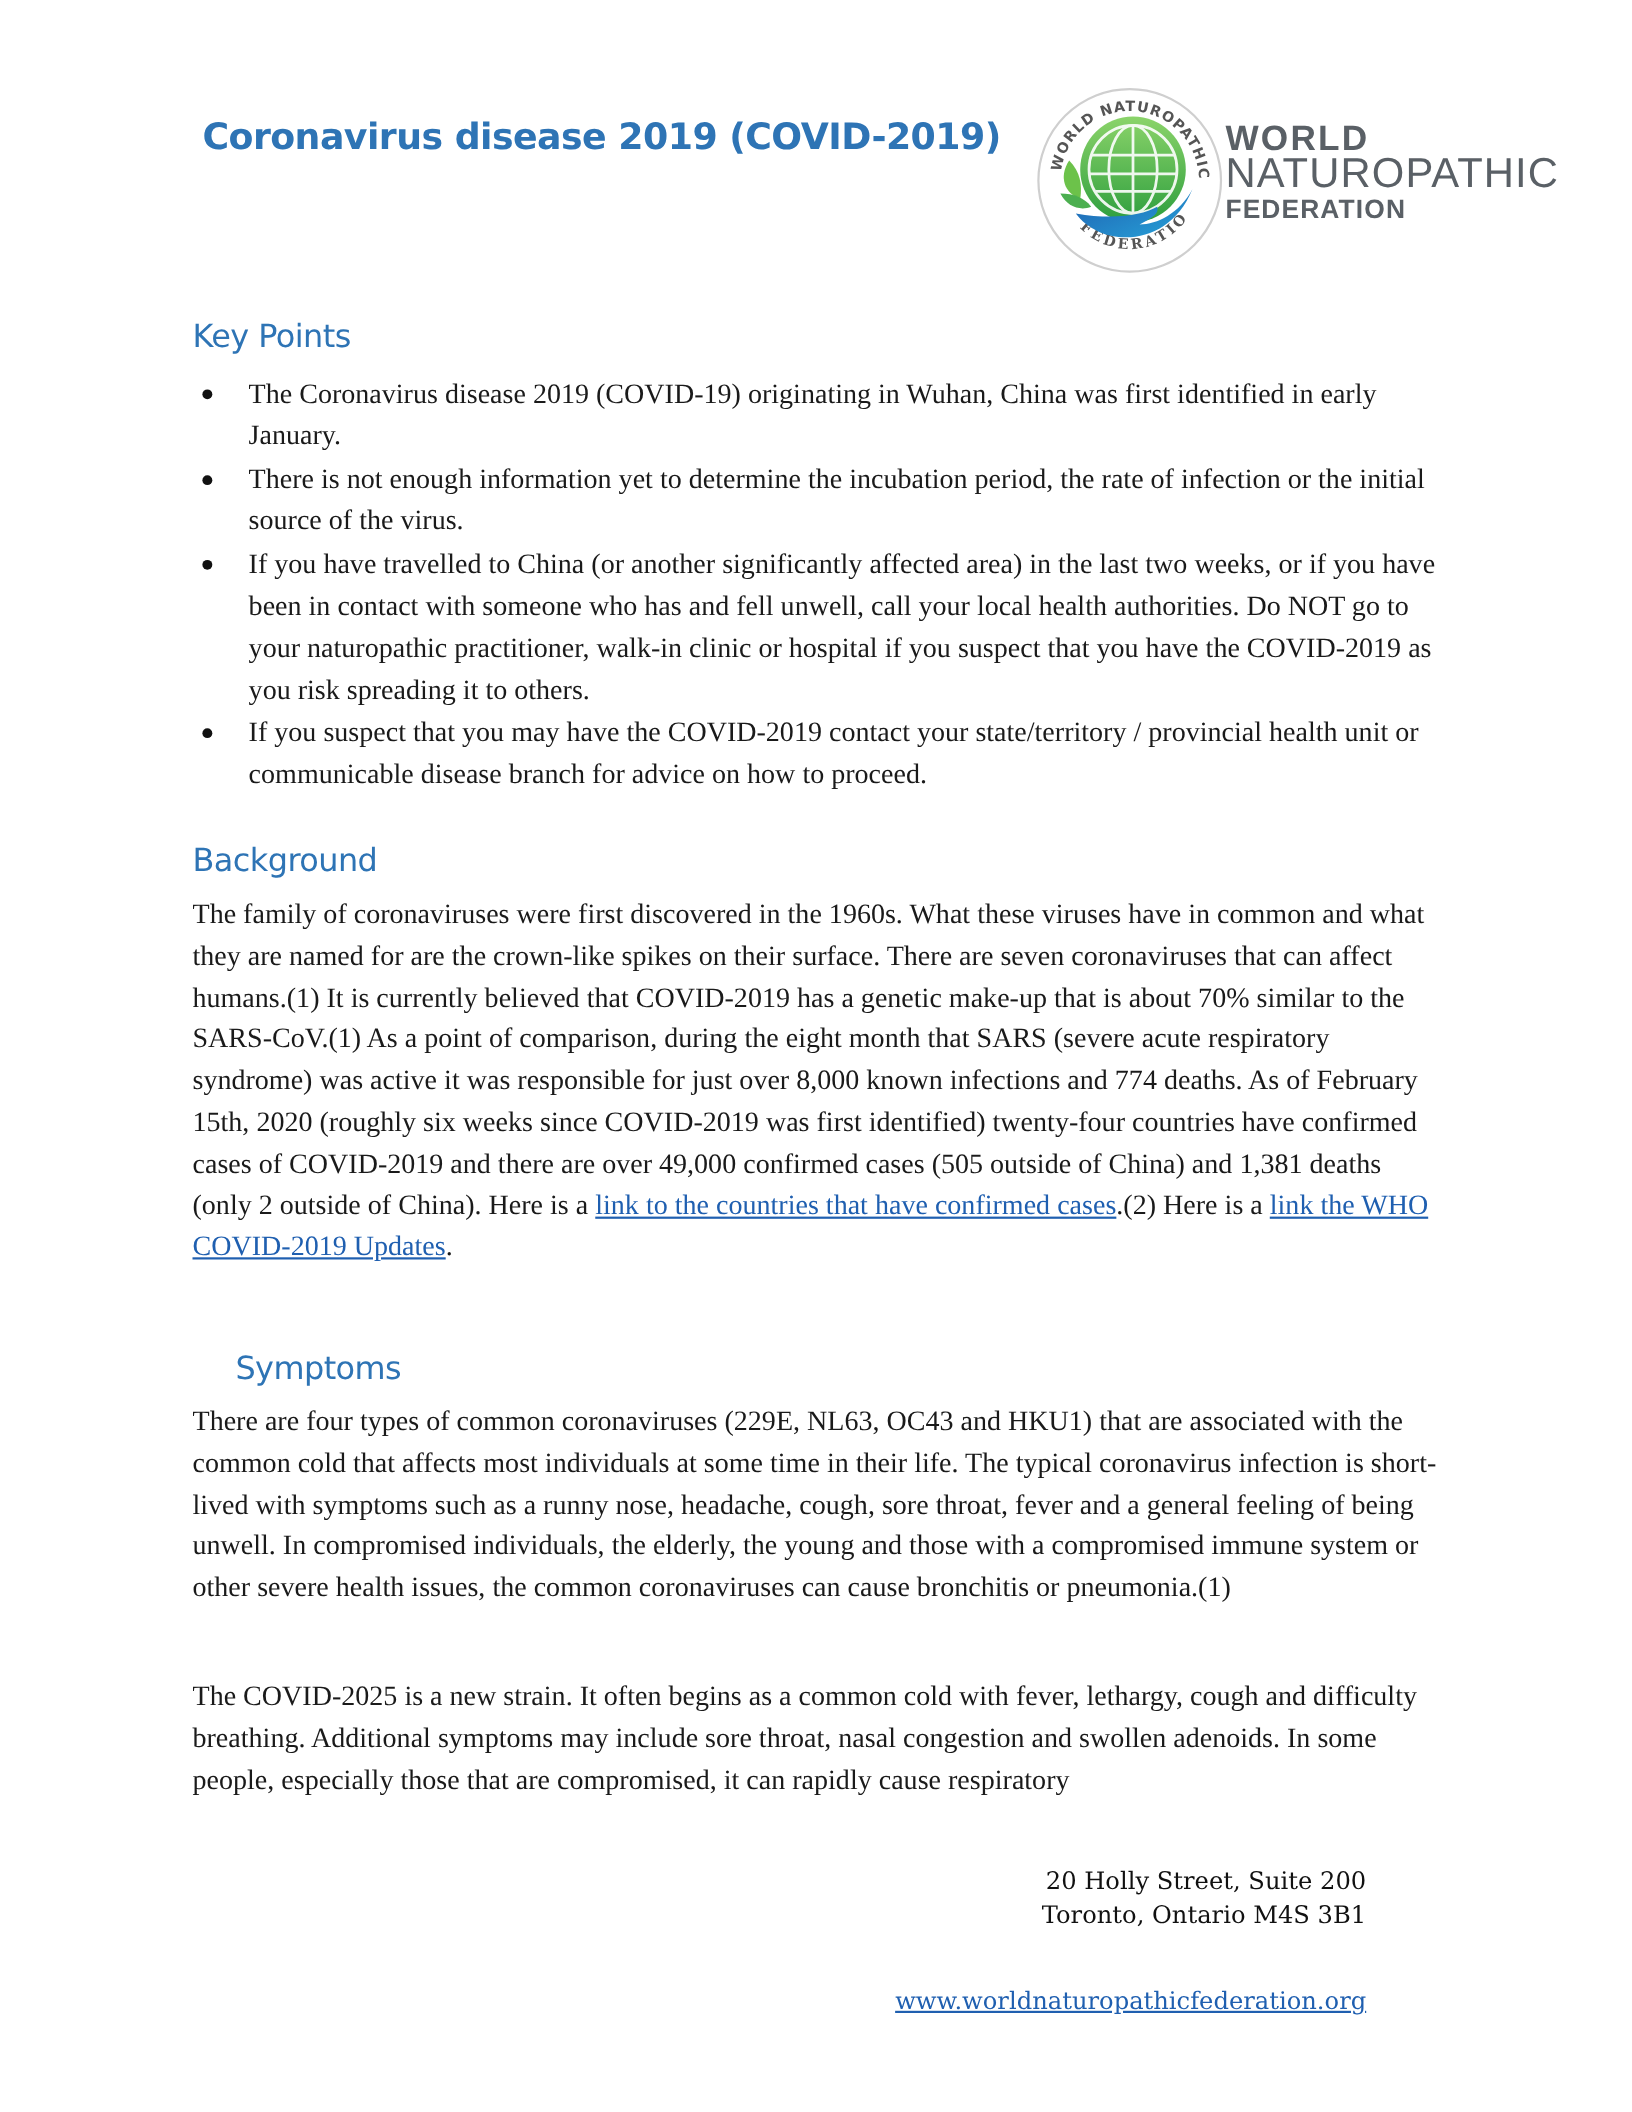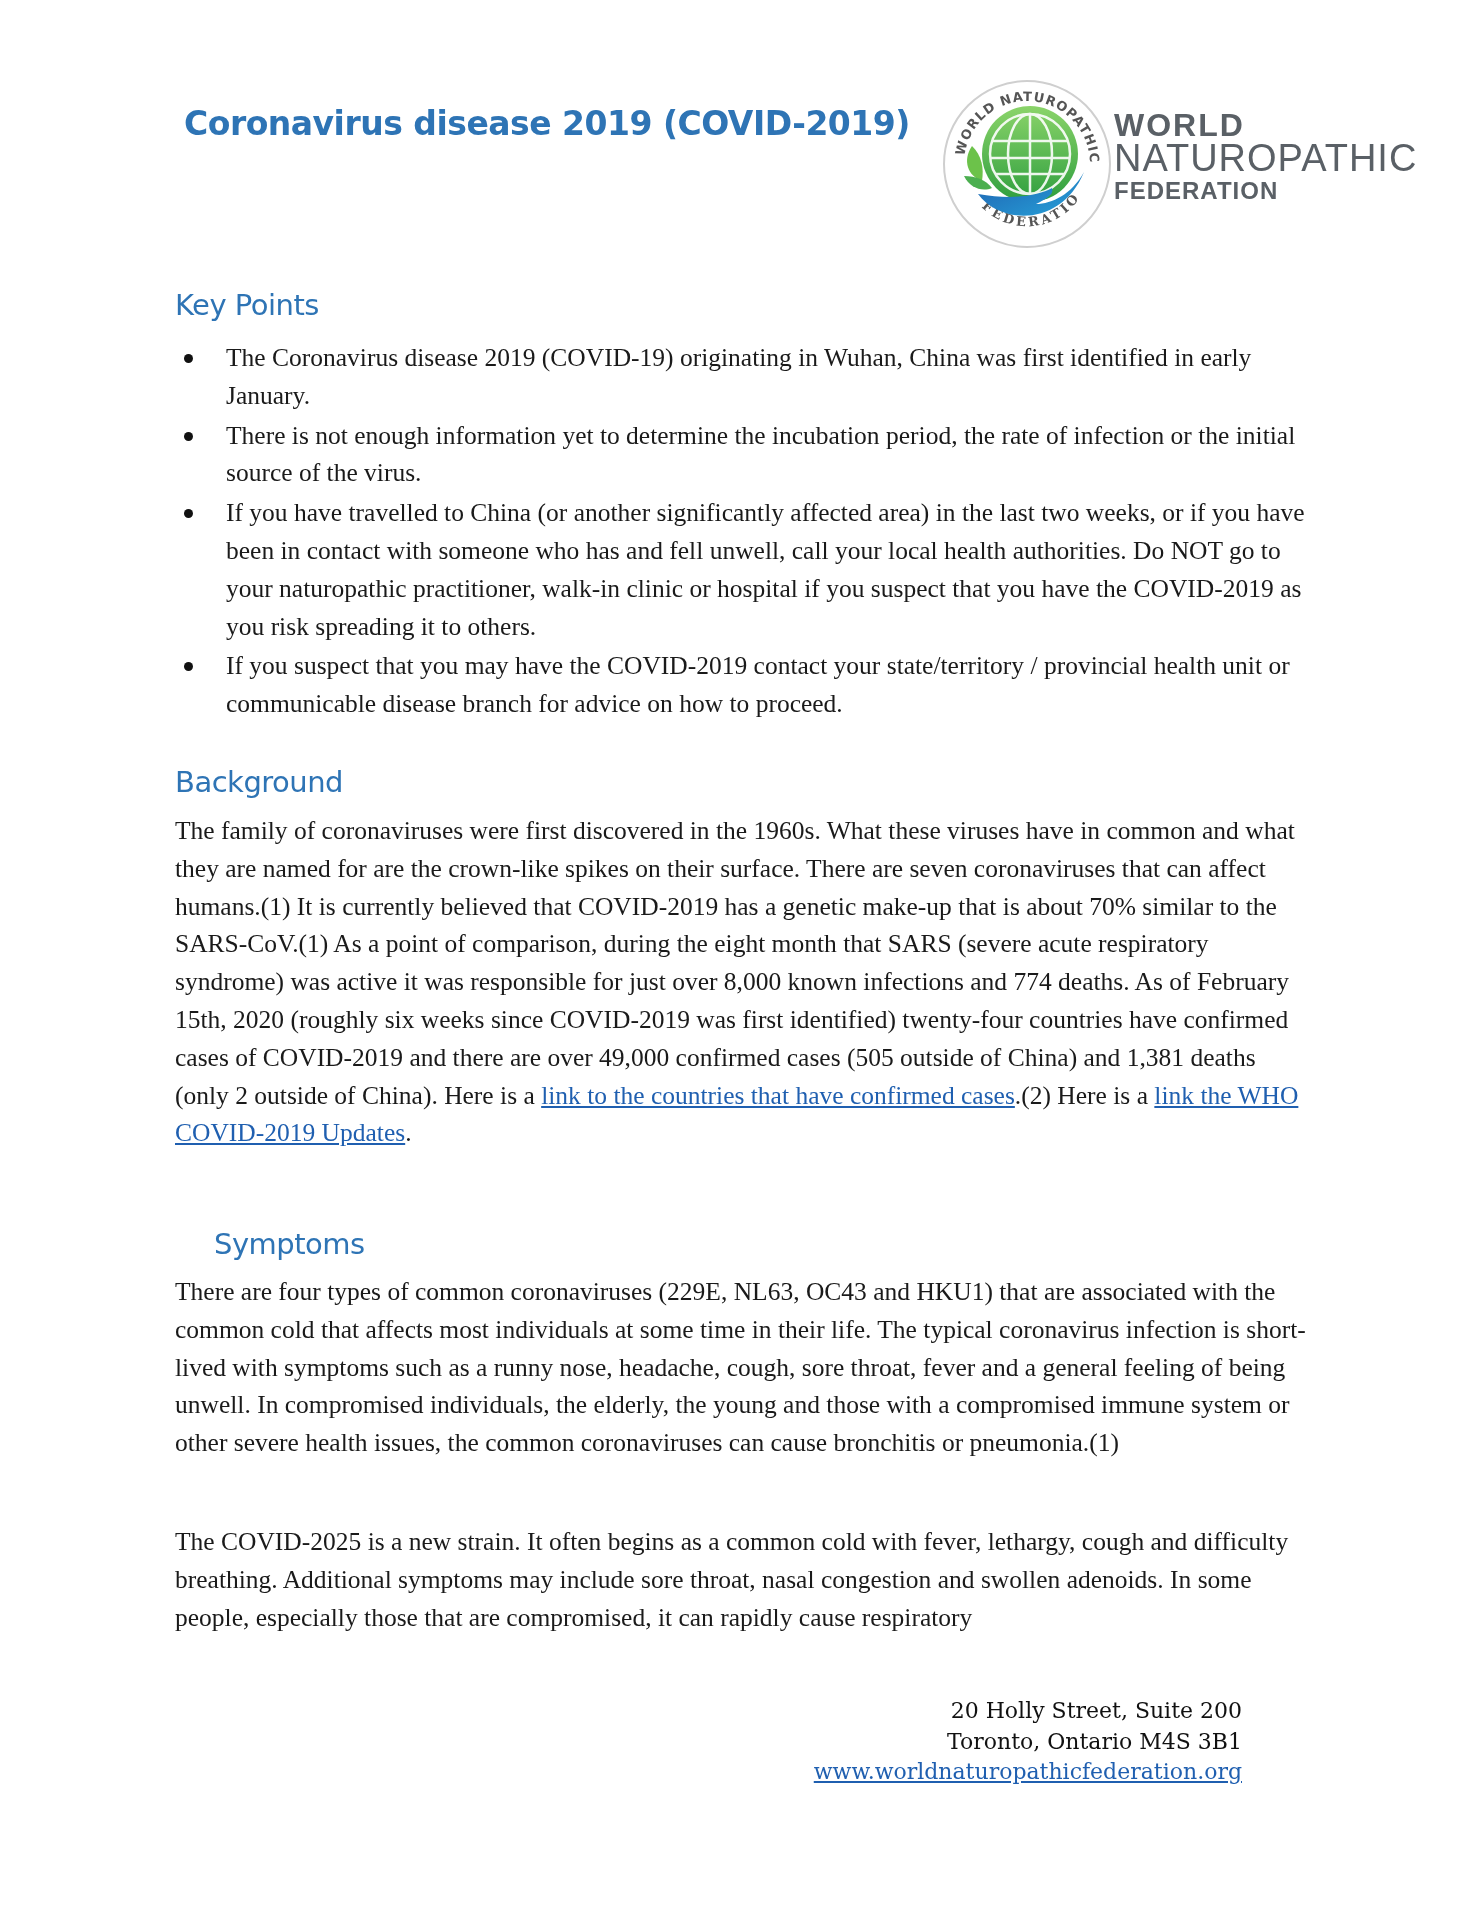--- a/index.html
+++ b/index.html
@@ -33,21 +33,21 @@
   .bullets li { position: relative; padding-left: 48px; margin: 0 0 2px 0; }
   .bullets .dot { position: absolute; left: 6px; top: 15px; width: 9px; height: 9px; border-radius: 50%; background: #111; }
 
   .para { position: absolute; left: 175px; width: 1140px; margin: 0; }
   .link { color: #1F5FB0; text-decoration: underline; }
 
   .footer {
     position: absolute; right: 174px; top: 1680px; text-align: right;
     font-family: "DejaVu Serif", serif; font-size: 22px; line-height: 30.5px; color: #111;
   }
-  .footer .fl { color: #1F5FB0; text-decoration: underline; display: block; }
+  .footer .fl { color: #1F5FB0; text-decoration: underline; display: block; margin-top: 48px; }
   .footer .fa { display: block; }
 </style>
 </head>
 <body>
 
 <div class="page">
 
   <div class="title">Coronavirus disease 2019 (COVID-2019)</div>
 
   <div class="logo">

